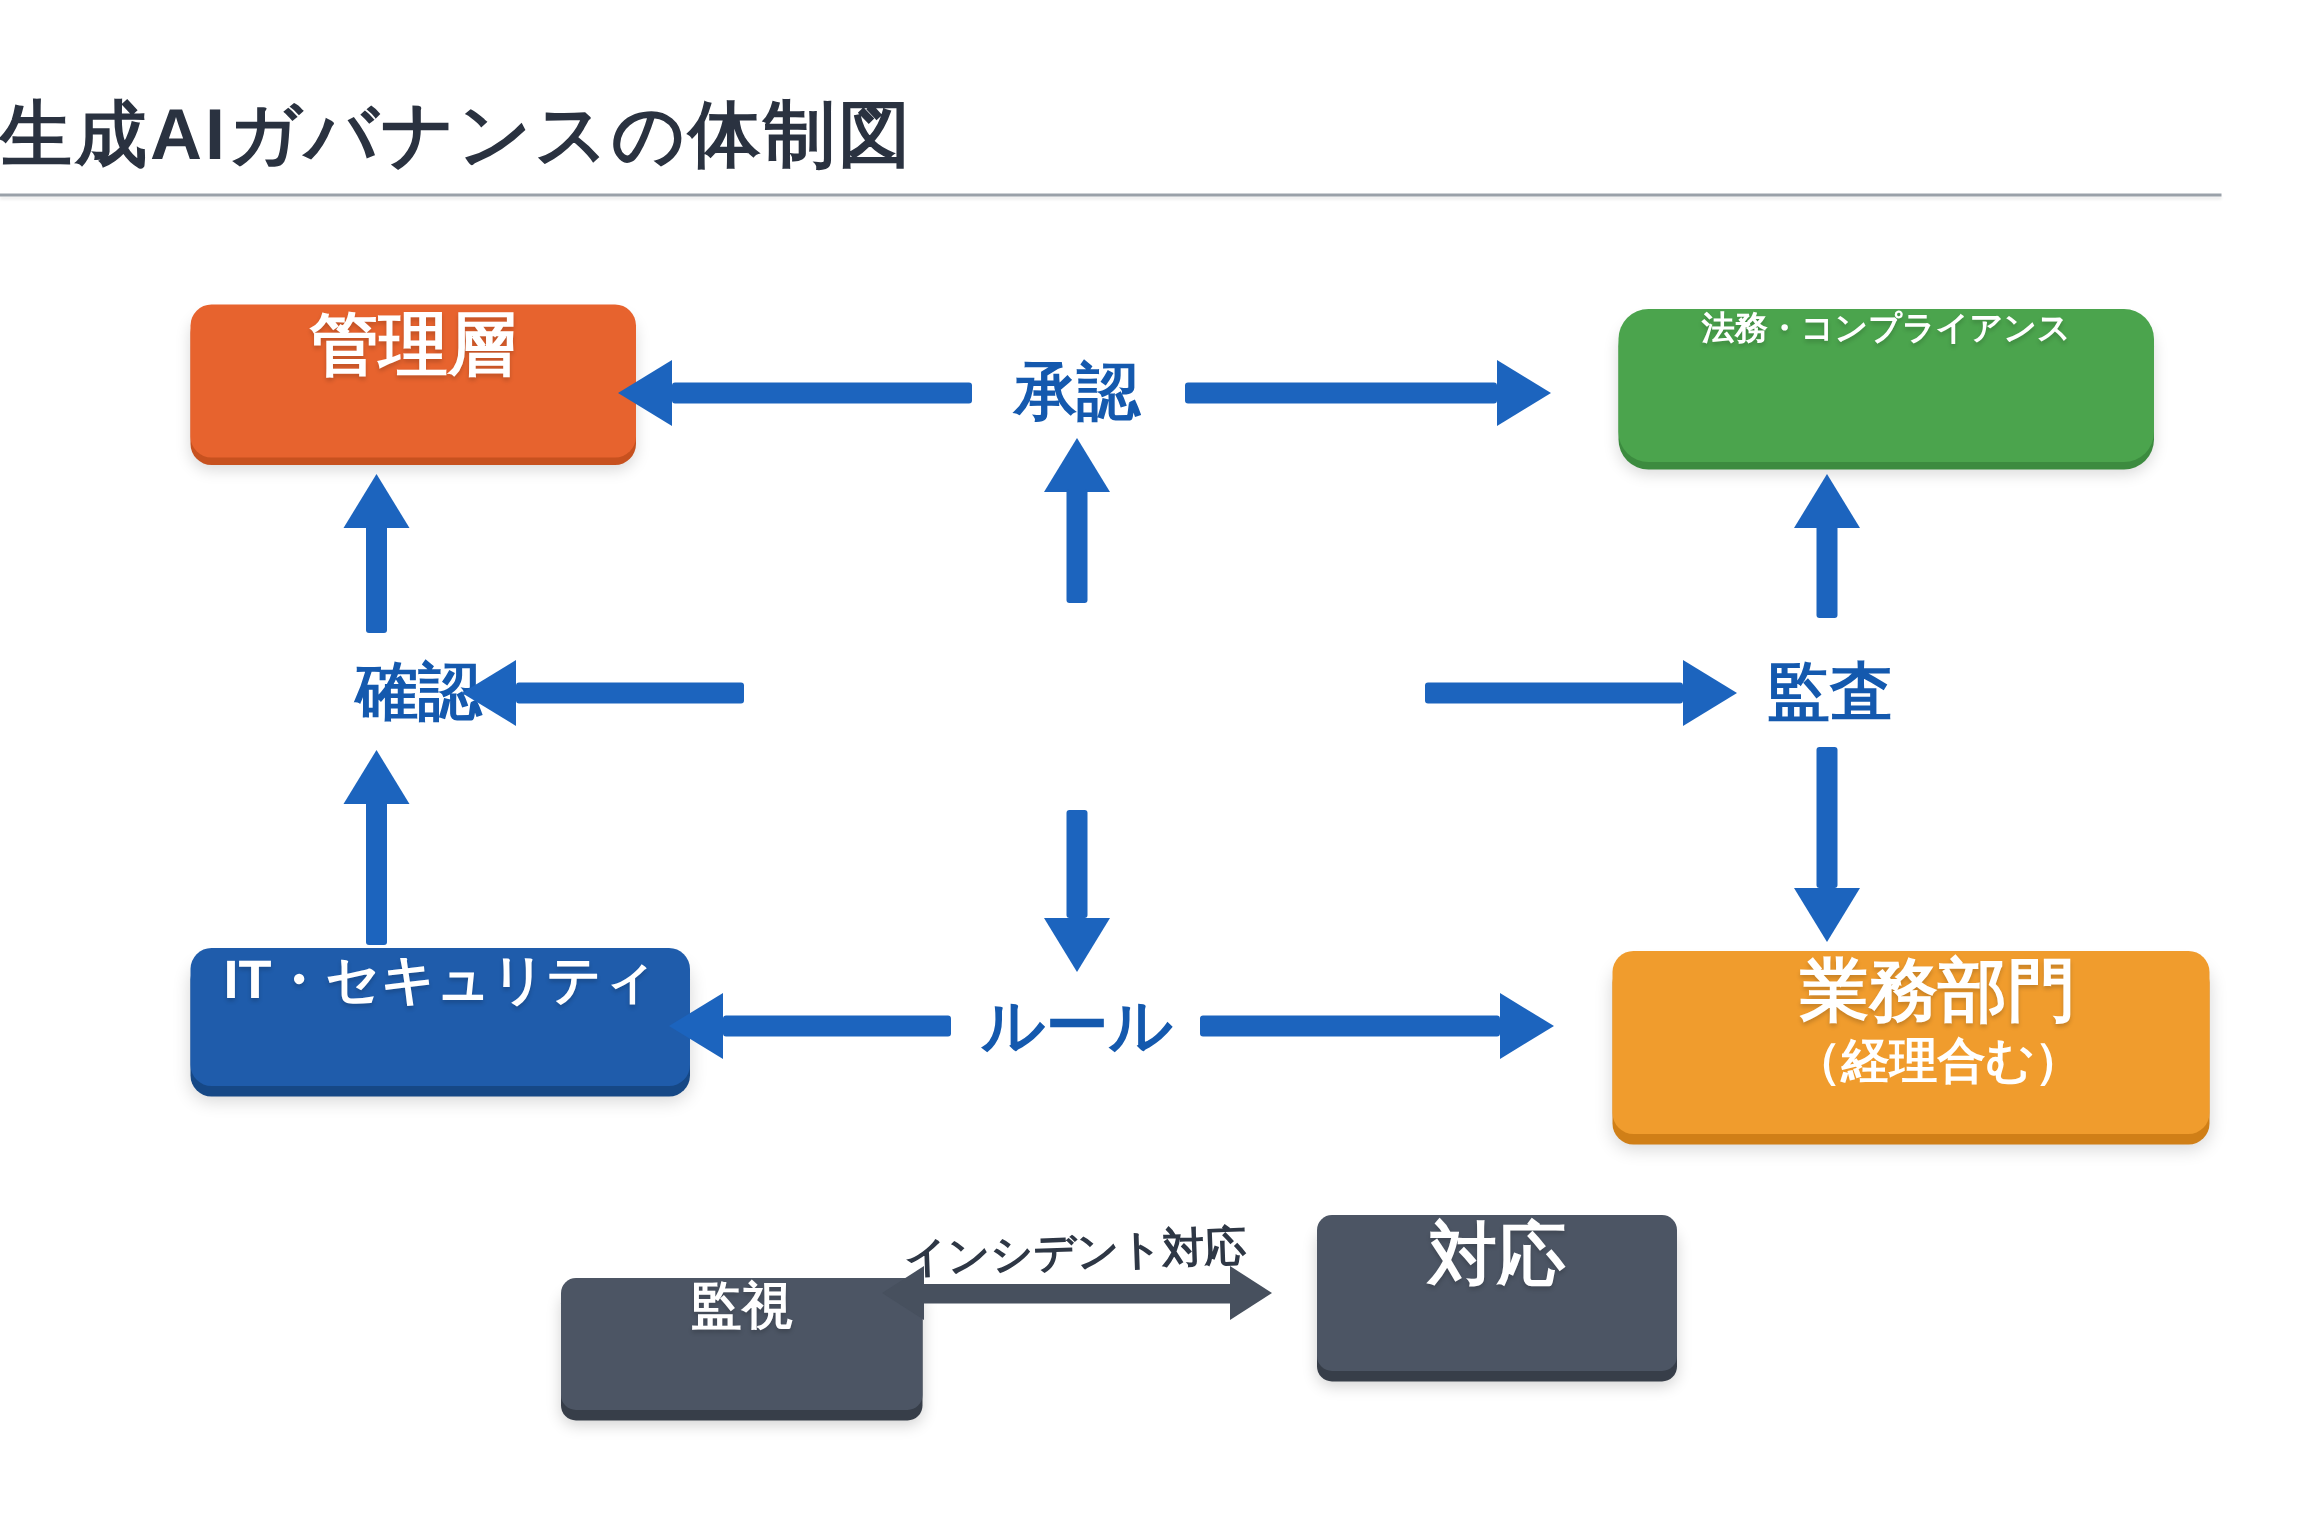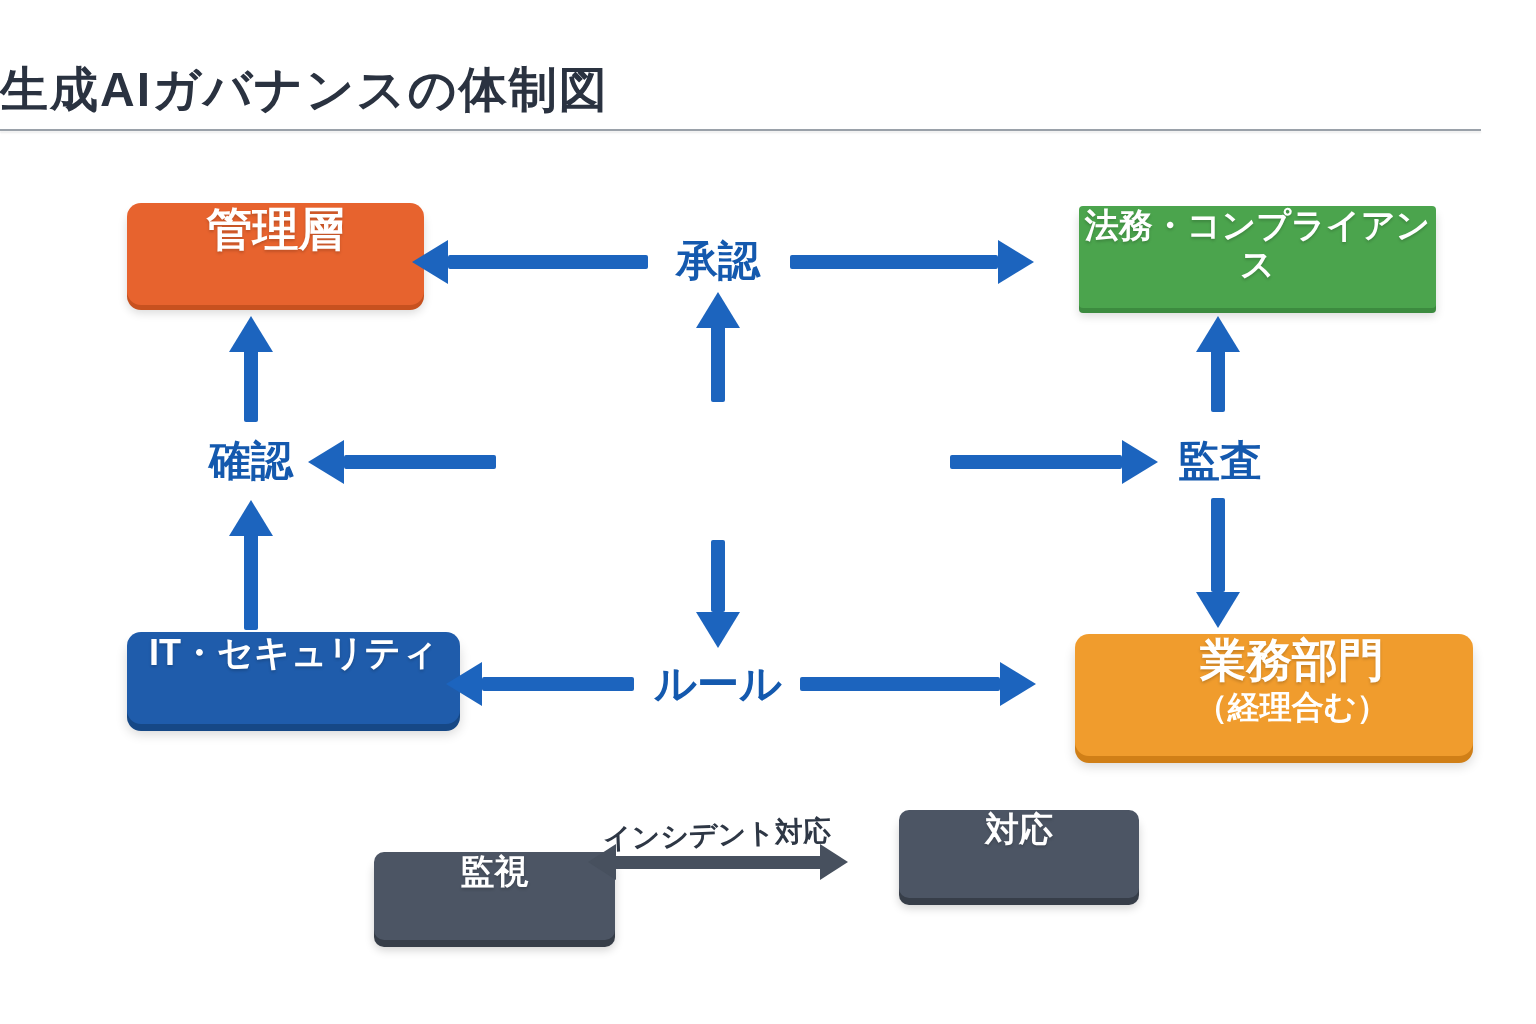--- a/index.html
+++ b/index.html
@@ -39,21 +39,21 @@
   .box .box-label { text-shadow: 0 2px 3px rgba(0,0,0,0.18); }
   .box-management {
     left: 95px; top: 203px; width: 297px; height: 102px;
     background: var(--management-orange, #e7632e);
     border-radius: 14px; font-size: 46px;
     box-shadow: 0 5px 0 var(--management-lip, #c7511f), 0 8px 10px rgba(0,0,0,0.15);
   }
   .box-legal {
     left: 1047px; top: 206px; width: 357px; height: 102px;
     background: var(--legal-green, #4ba44d);
-    border-radius: 4px; font-size: 34px;
+    border-radius: 20px; font-size: 22px;
     box-shadow: 0 5px 0 var(--legal-lip, #3c8b3f), 0 8px 10px rgba(0,0,0,0.15);
   }
   .box-committee {
     left: 497px; top: 401px; width: 444px; height: 131px;
     background: linear-gradient(180deg, #2f76cf 0%, var(--committee-blue, #2569be) 70%);
     border-radius: 18px; font-size: 52px; letter-spacing: 2px;
     box-shadow: 0 9px 0 var(--committee-lip, #1b4f97), 0 12px 14px rgba(0,0,0,0.18);
   }
   .box-it {
     left: 95px; top: 632px; width: 333px; height: 92px;
@@ -69,34 +69,34 @@
     padding-left: 36px;
   }
   .box-business .box-sublabel { font-size: 32px; margin-top: 2px; }
   .box-monitoring {
     left: 342px; top: 852px; width: 241px; height: 88px;
     background: var(--dark-slate, #4c5564);
     border-radius: 10px; font-size: 34px;
     box-shadow: 0 7px 0 var(--dark-slate-lip, #373e49), 0 10px 10px rgba(0,0,0,0.18);
   }
   .box-response {
-    left: 867px; top: 810px; width: 240px; height: 88px;
+    left: 846px; top: 810px; width: 240px; height: 104px;
     background: var(--dark-slate, #4c5564);
-    border-radius: 10px; font-size: 34px;
+    border-radius: 10px; font-size: 46px;
     box-shadow: 0 7px 0 var(--dark-slate-lip, #373e49), 0 10px 10px rgba(0,0,0,0.18);
   }
   
   .edge-label {
     position: absolute;
     color: var(--edge-label-blue, #1459ae);
     font-weight: 900; font-size: 42px;
     text-align: center; line-height: 1;
   }
   .lbl-approval     { left: 648px; top: 240px; width: 140px; }
-  .lbl-confirmation { left: 181px; top: 440px; width: 140px; }
+  .lbl-confirmation { left: 181px; top: 440px; width: 140px; text-align: right; }
   .lbl-audit        { left: 1150px; top: 440px; width: 140px; }
   .lbl-rules        { left: 638px; top: 663px; width: 160px; }
   .lbl-incident {
     position: absolute; left: 597px; top: 816px; width: 240px;
     color: var(--incident-label, #2e3745);
     font-weight: 900; font-size: 28px; text-align: center;
     transform: rotate(-2deg);
   }
   
   .shaft { position: absolute; background: var(--arrow-blue, #1c64be); border-radius: 2px; }

